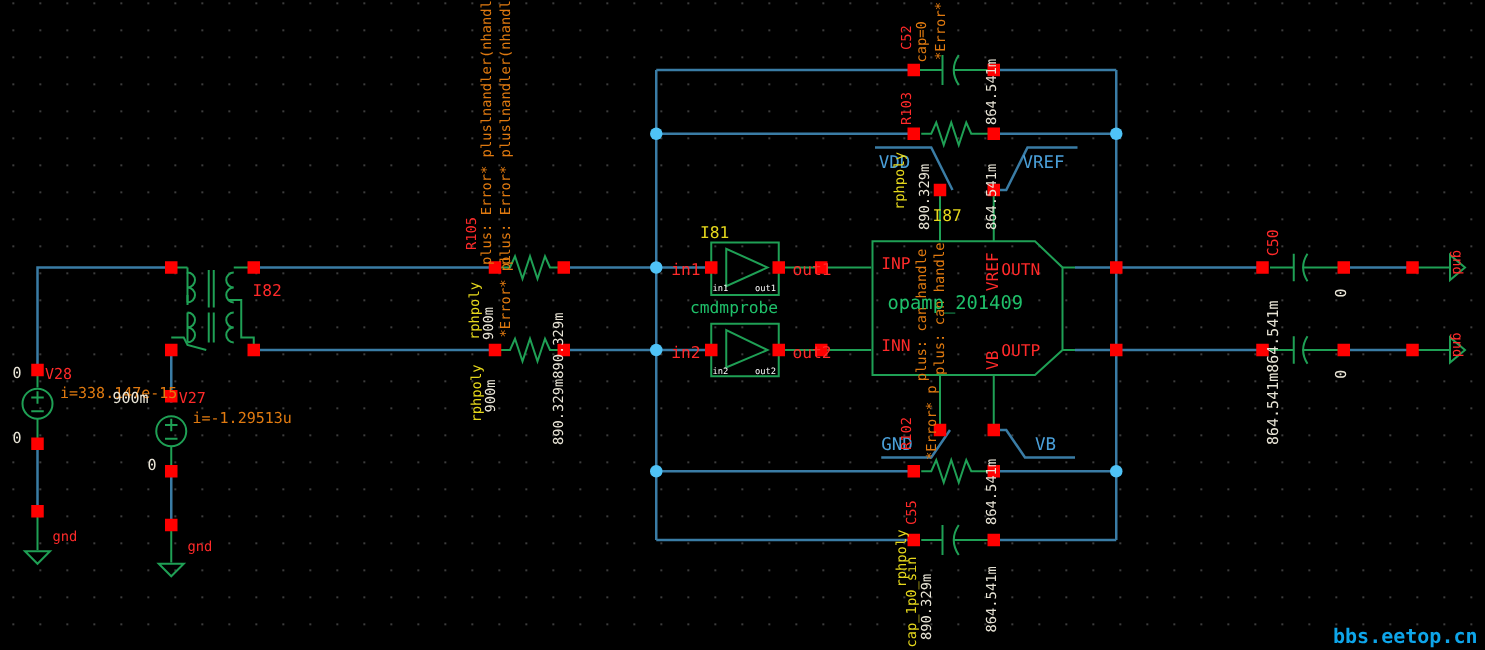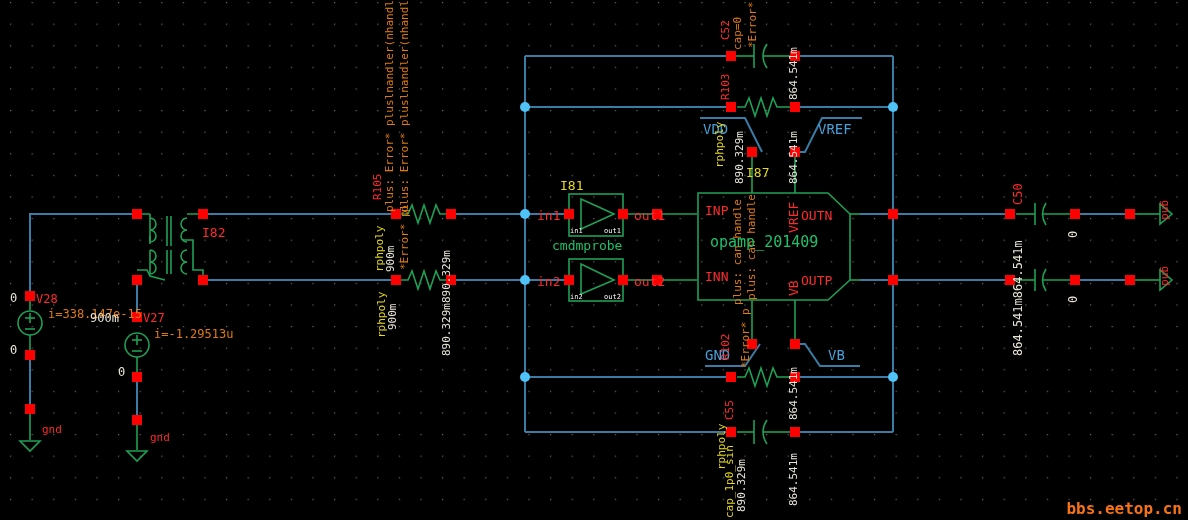--- a/index.html
+++ b/index.html
@@ -10,21 +10,21 @@
   .pin { fill: #ff0000; }
   .dot { fill: #4fc3f7; }
   .t-red { fill: #ff2a2a; }
   .t-orange { fill: #e07a10; }
   .t-yellow { fill: #e6d81c; }
   .t-white { fill: #e8e4d6; }
   .t-blue { fill: #4a9fd8; }
   .t-green { fill: #1fc06a; }
   .t-pin { fill: #ffffff; }
   text { font-family: "DejaVu Sans Mono", monospace; }
-  .watermark { position: absolute; right: 6px; bottom: 2px; color: #f97316; font: bold 16px "DejaVu Sans Mono", monospace; }
+  .watermark { position: absolute; right: 6px; bottom: 2px; color: #0ea5e9; font: bold 16px "DejaVu Sans Mono", monospace; }
 </style>
 </head>
 <body>
 
 <svg width="1188" height="520" viewBox="0 0 1188 520">
   <defs>
     <pattern id="grid" width="21.6" height="21.6" patternUnits="userSpaceOnUse" x="10" y="2">
       <rect x="0" y="0" width="1.2" height="1.2" fill="#6a6a6a"></rect>
     </pattern>
   </defs>

